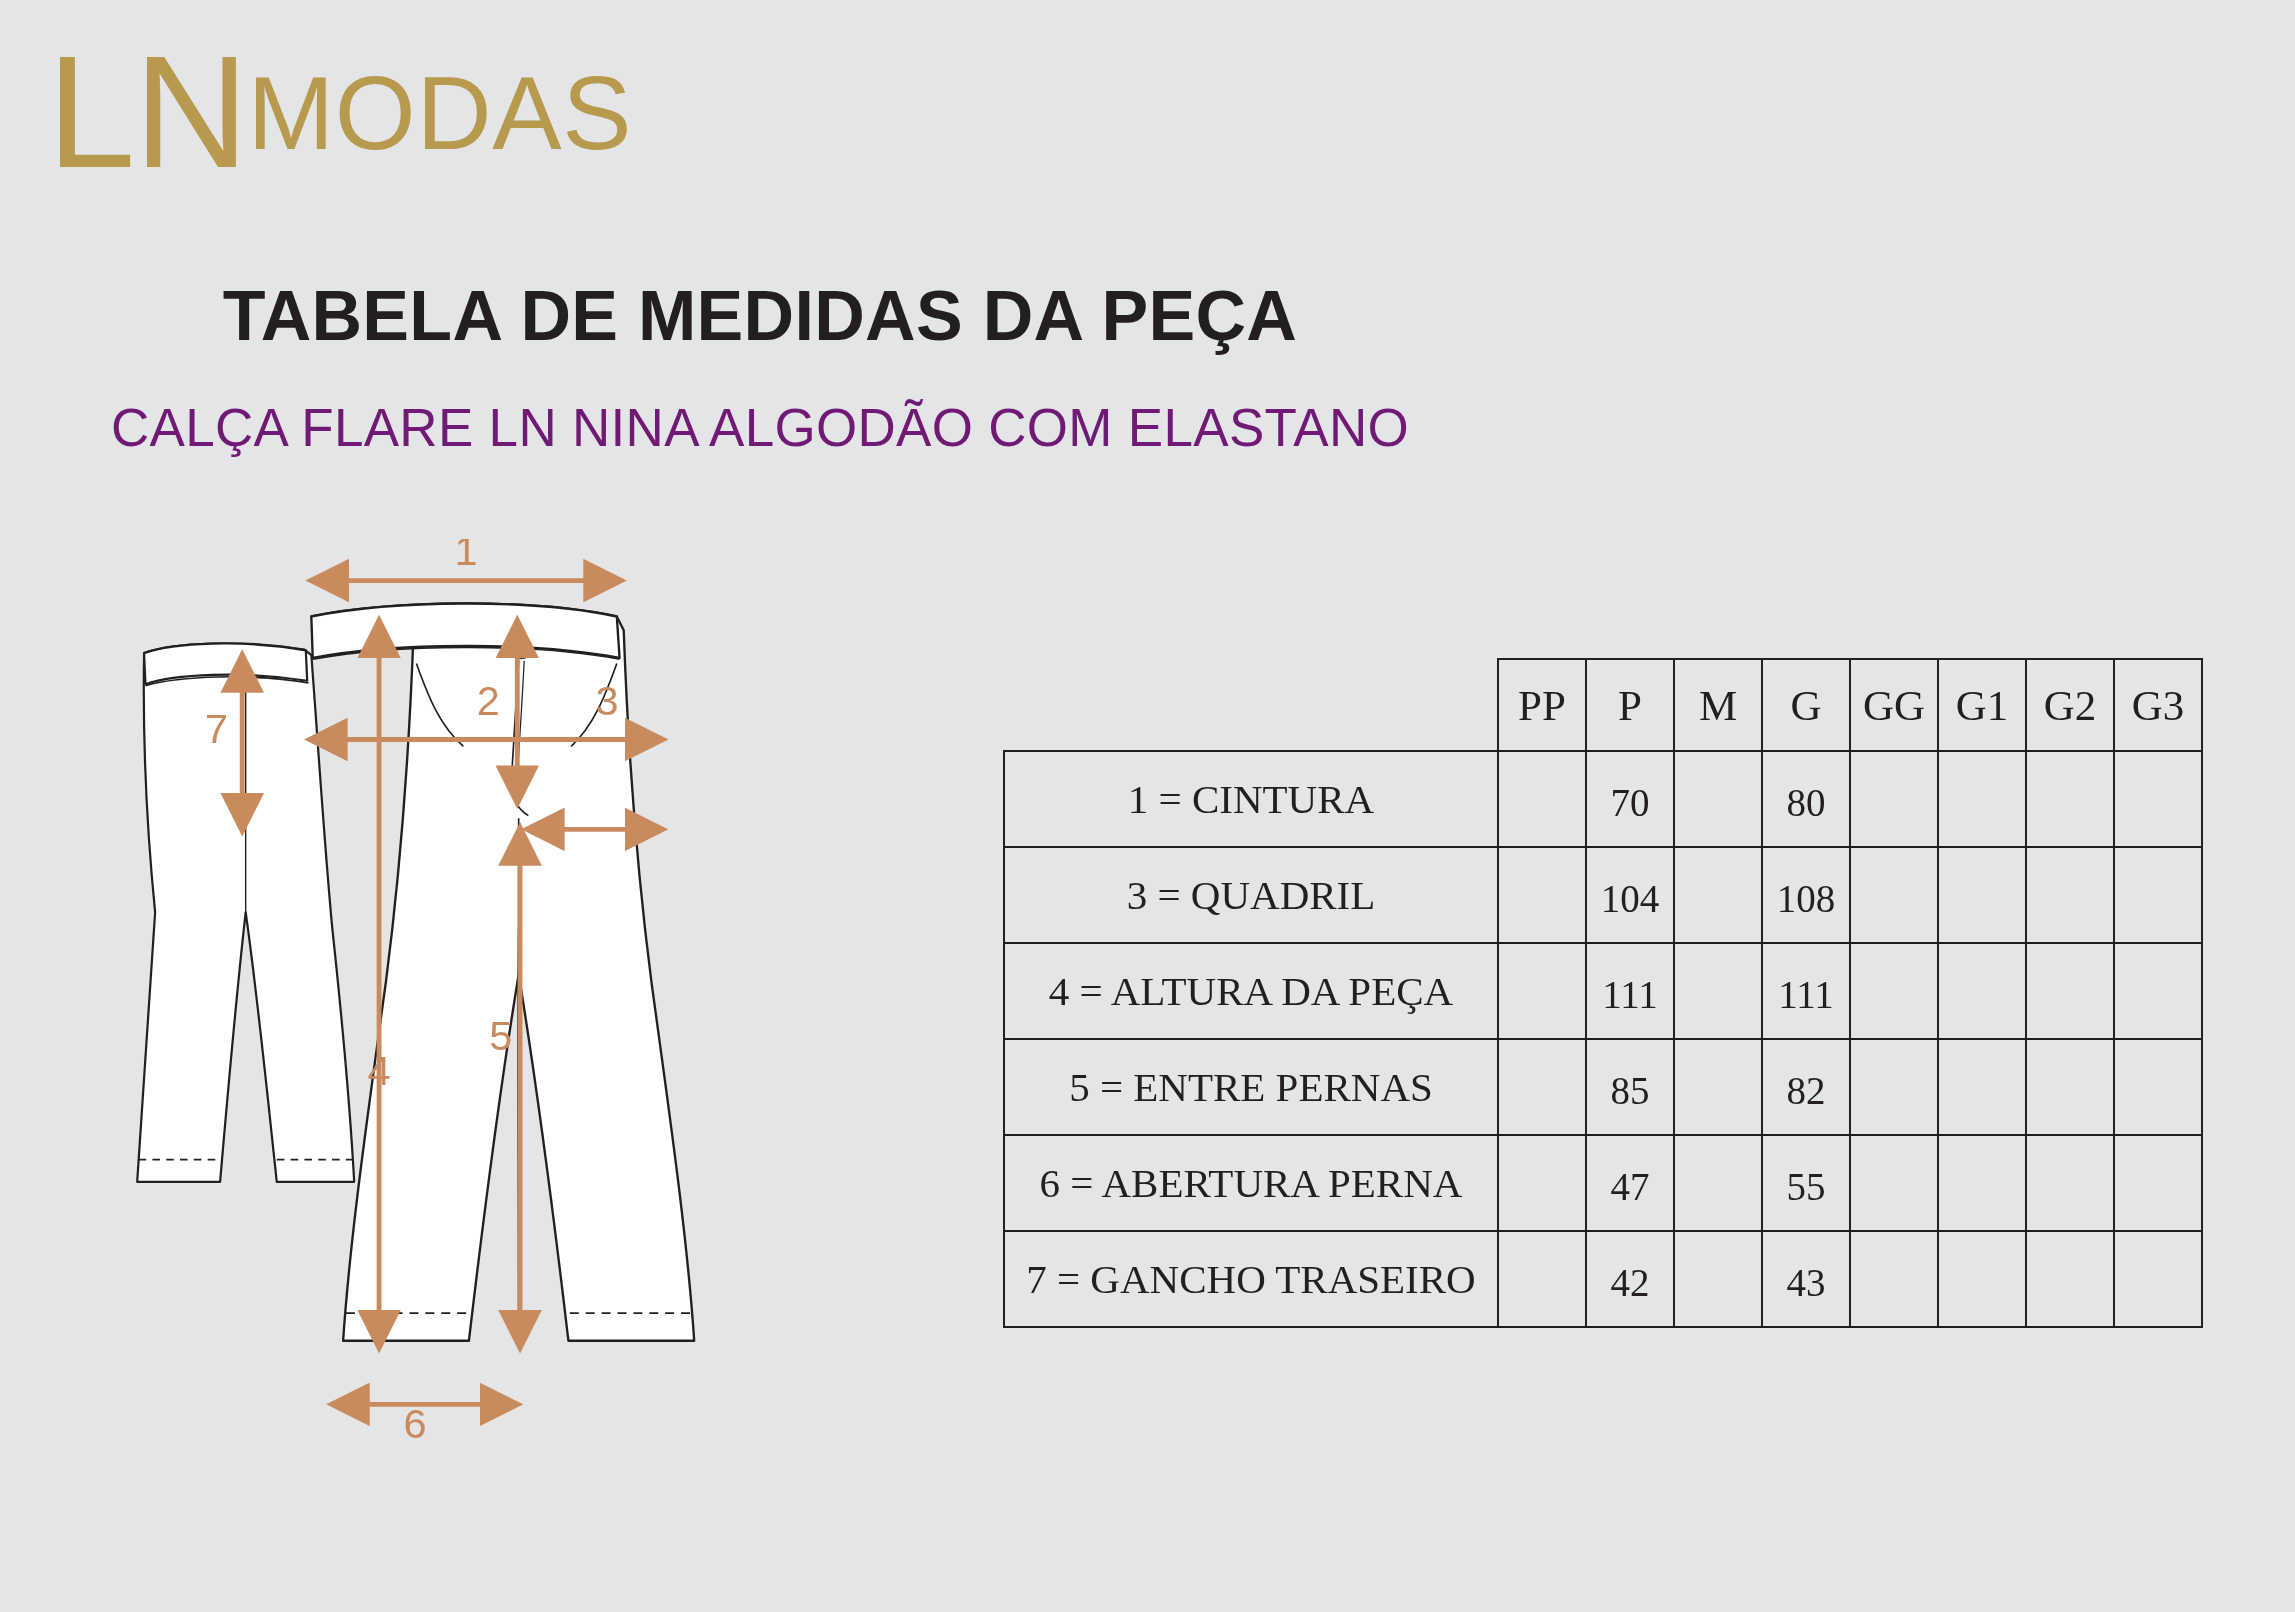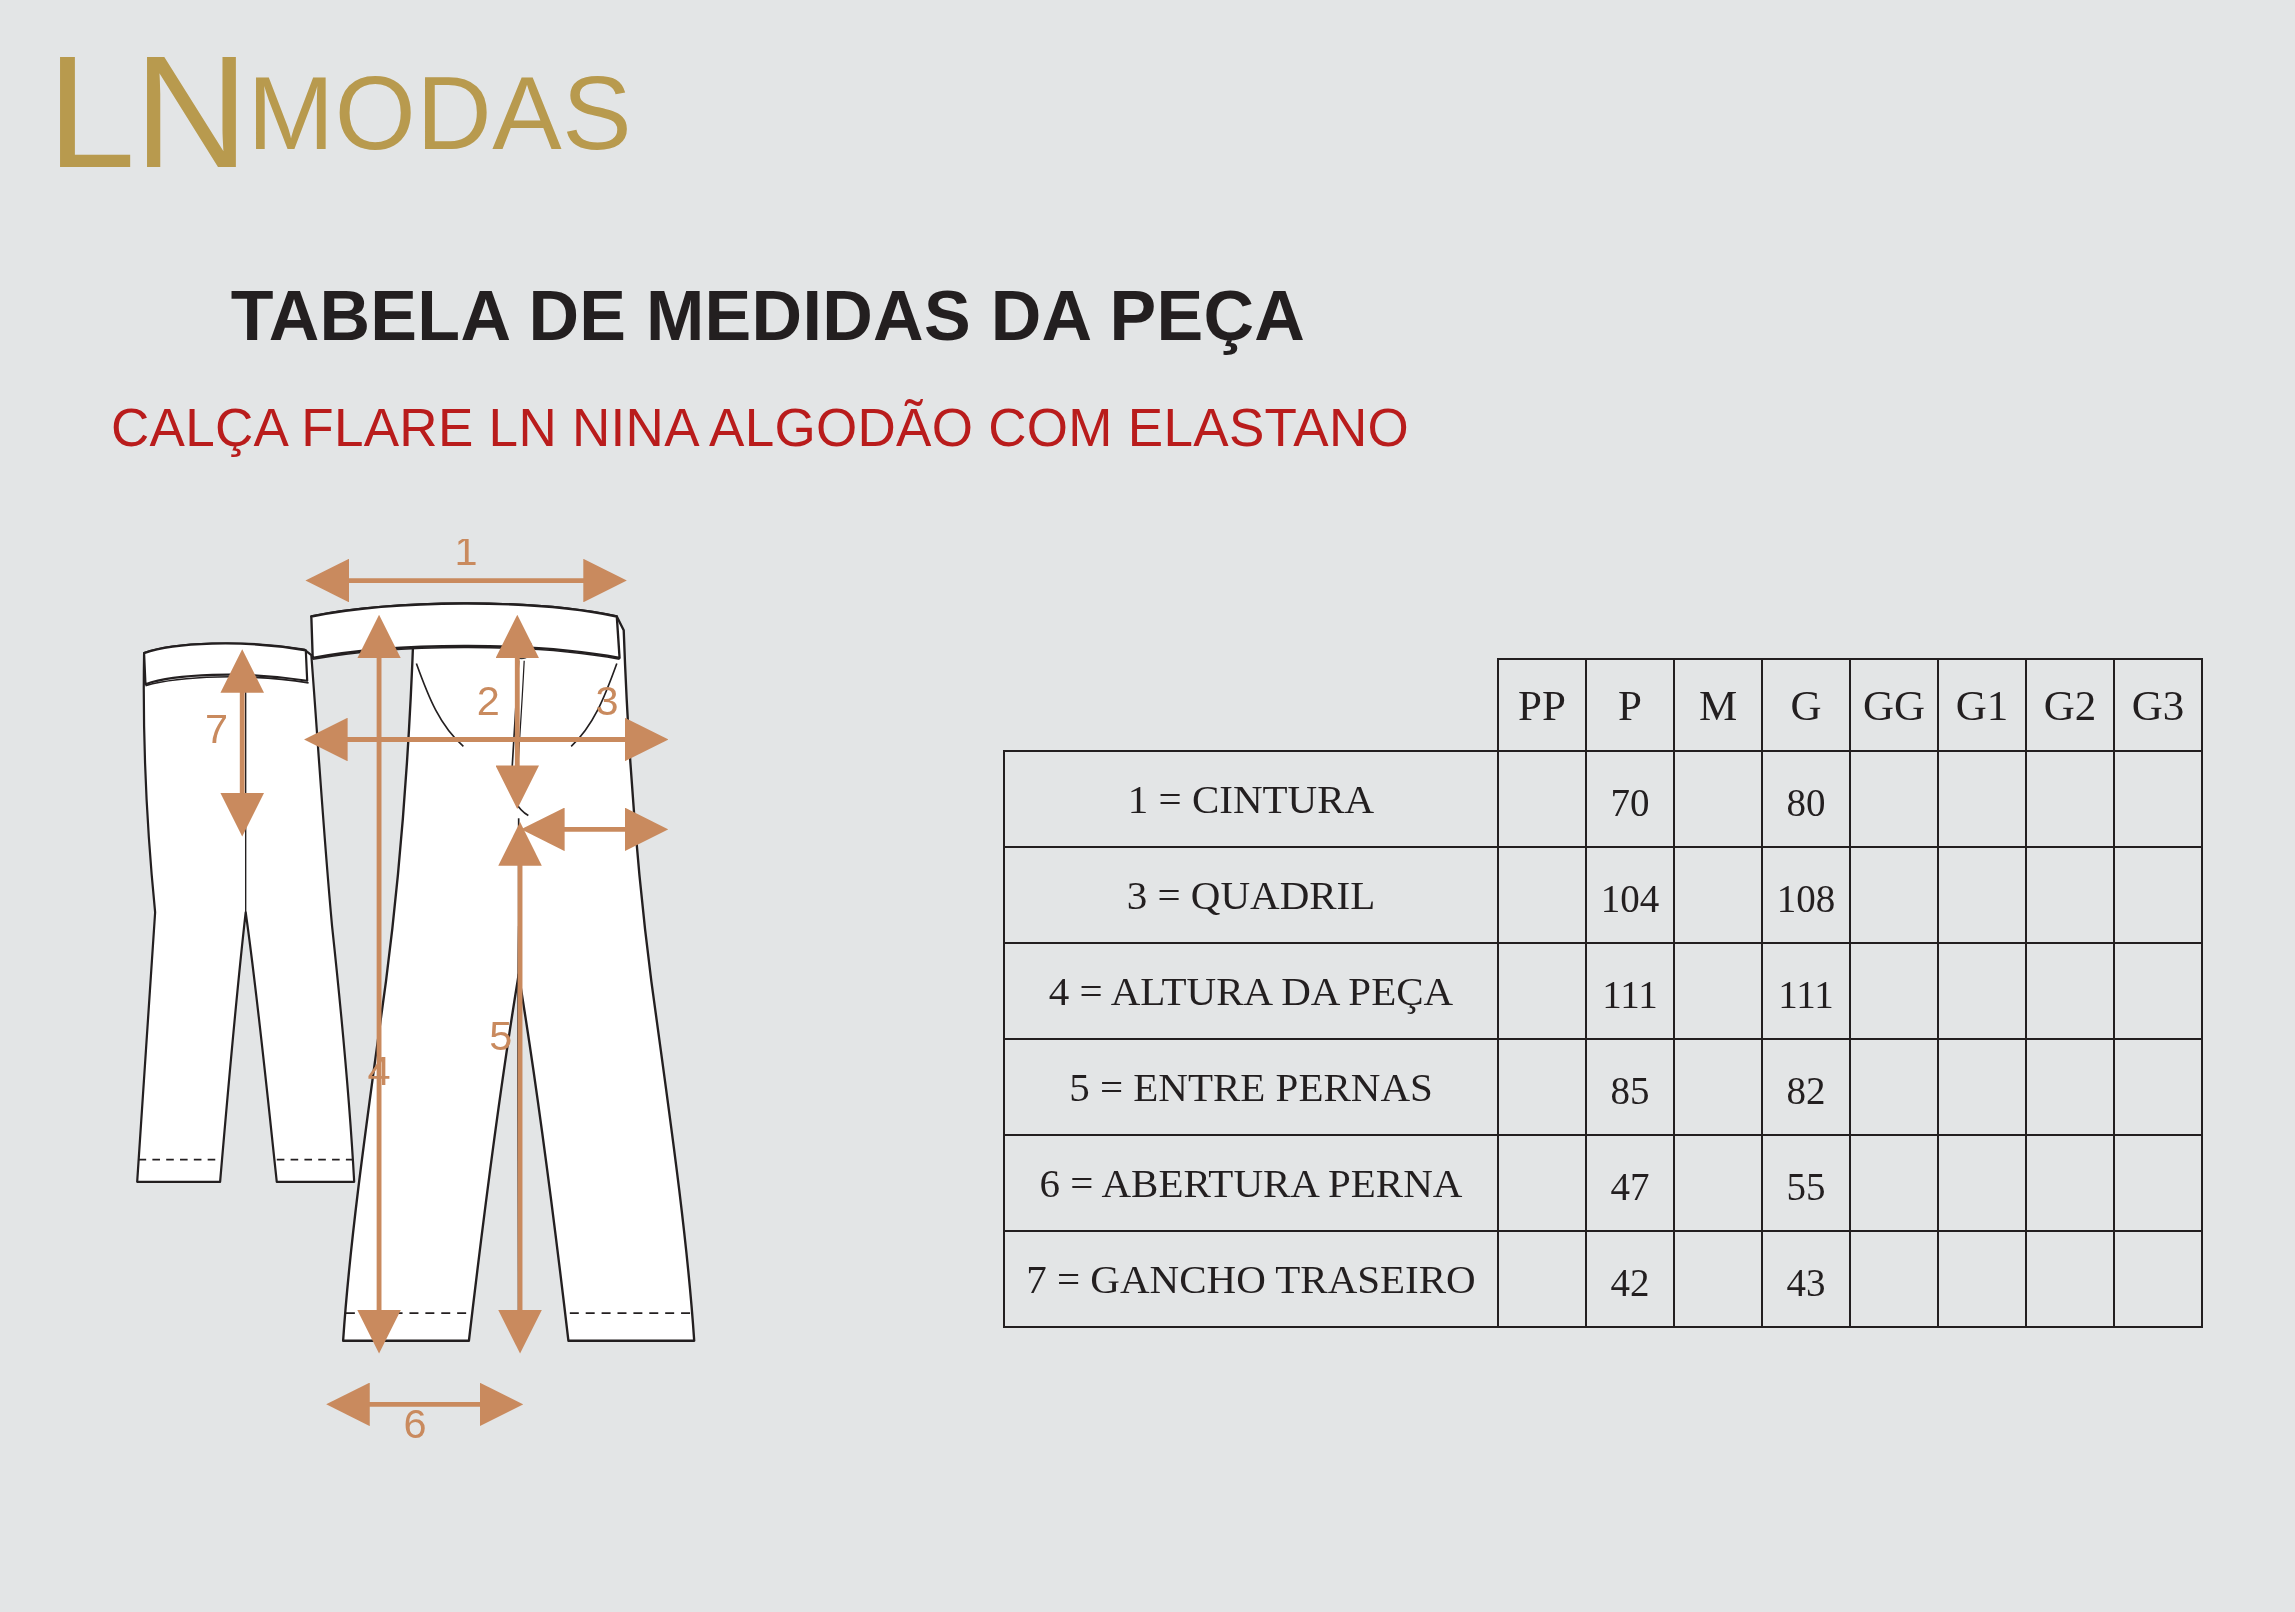--- a/index.html
+++ b/index.html
@@ -36,38 +36,38 @@
   }
   #logo .modas {
     font-size: 104px;
     font-weight: 400;
     letter-spacing: 0.7px;
     font-family: "Liberation Sans", sans-serif;
   }
   
   #title {
     position: absolute;
-    left: 8px;
+    left: 0;
     top: 276px;
     width: 1520px;
     text-align: center;
     font-size: 70px;
     font-weight: bold;
     color: #231f20;
     letter-spacing: 0.3px;
   }
   #subtitle {
     position: absolute;
     left: 0;
     top: 397px;
     width: 1520px;
     text-align: center;
     font-size: 53px;
     font-weight: 400;
-    color: #b91c1c;
+    color: #701a75;
     letter-spacing: 0.3px;
   }
   
   #drawing {
     position: absolute;
     left: 104px;
     top: 539px;
     width: 933px;
     height: 1023px;
   }

